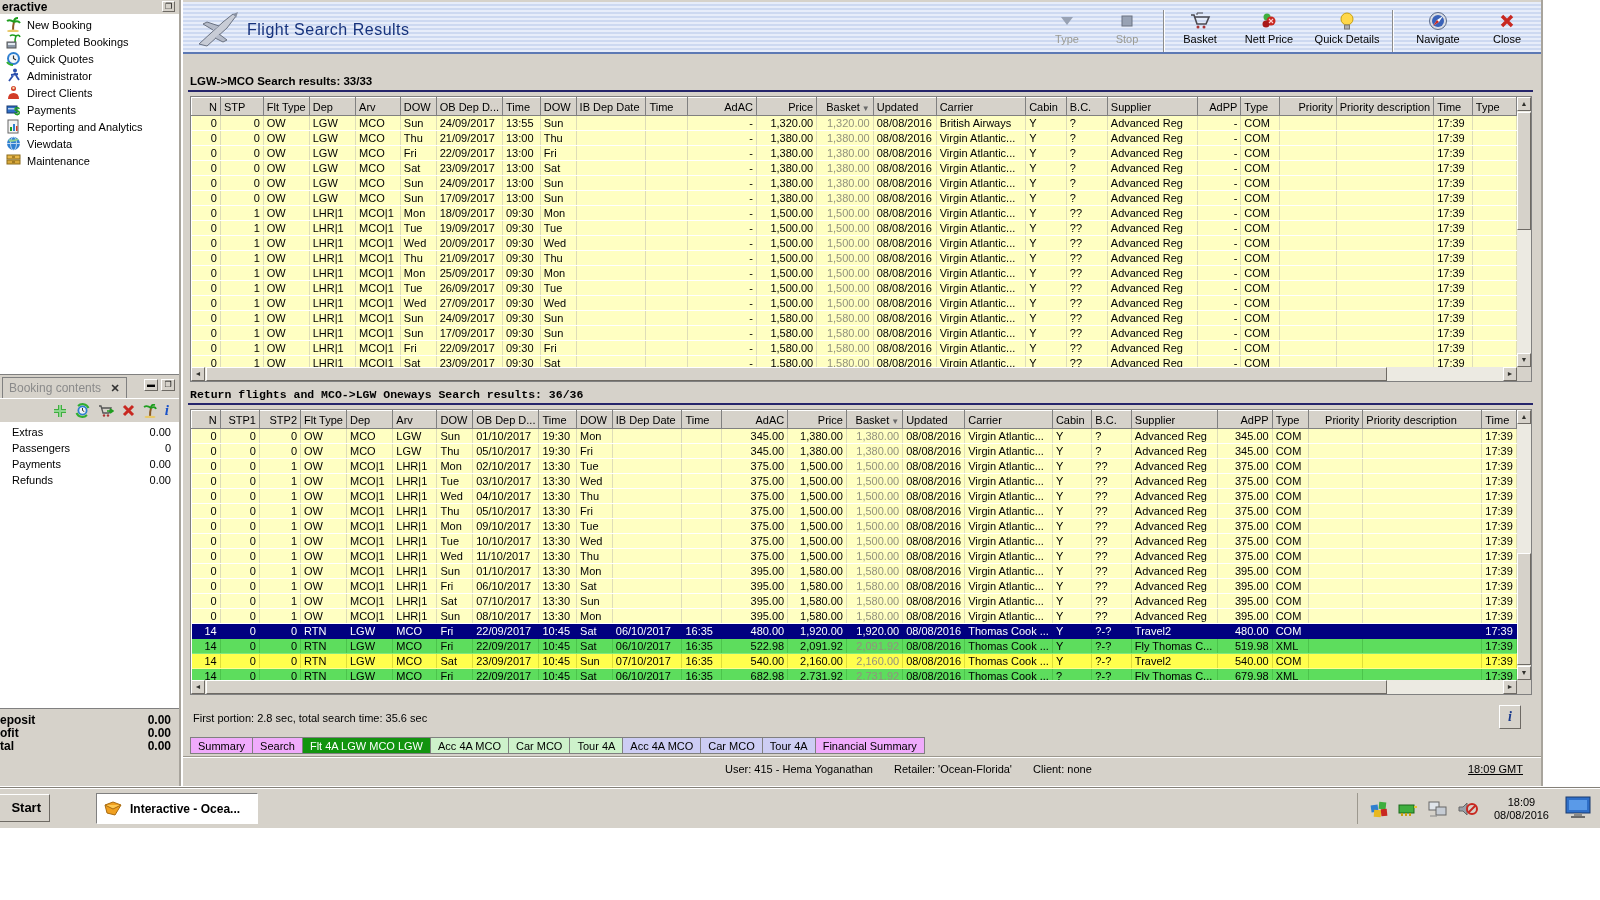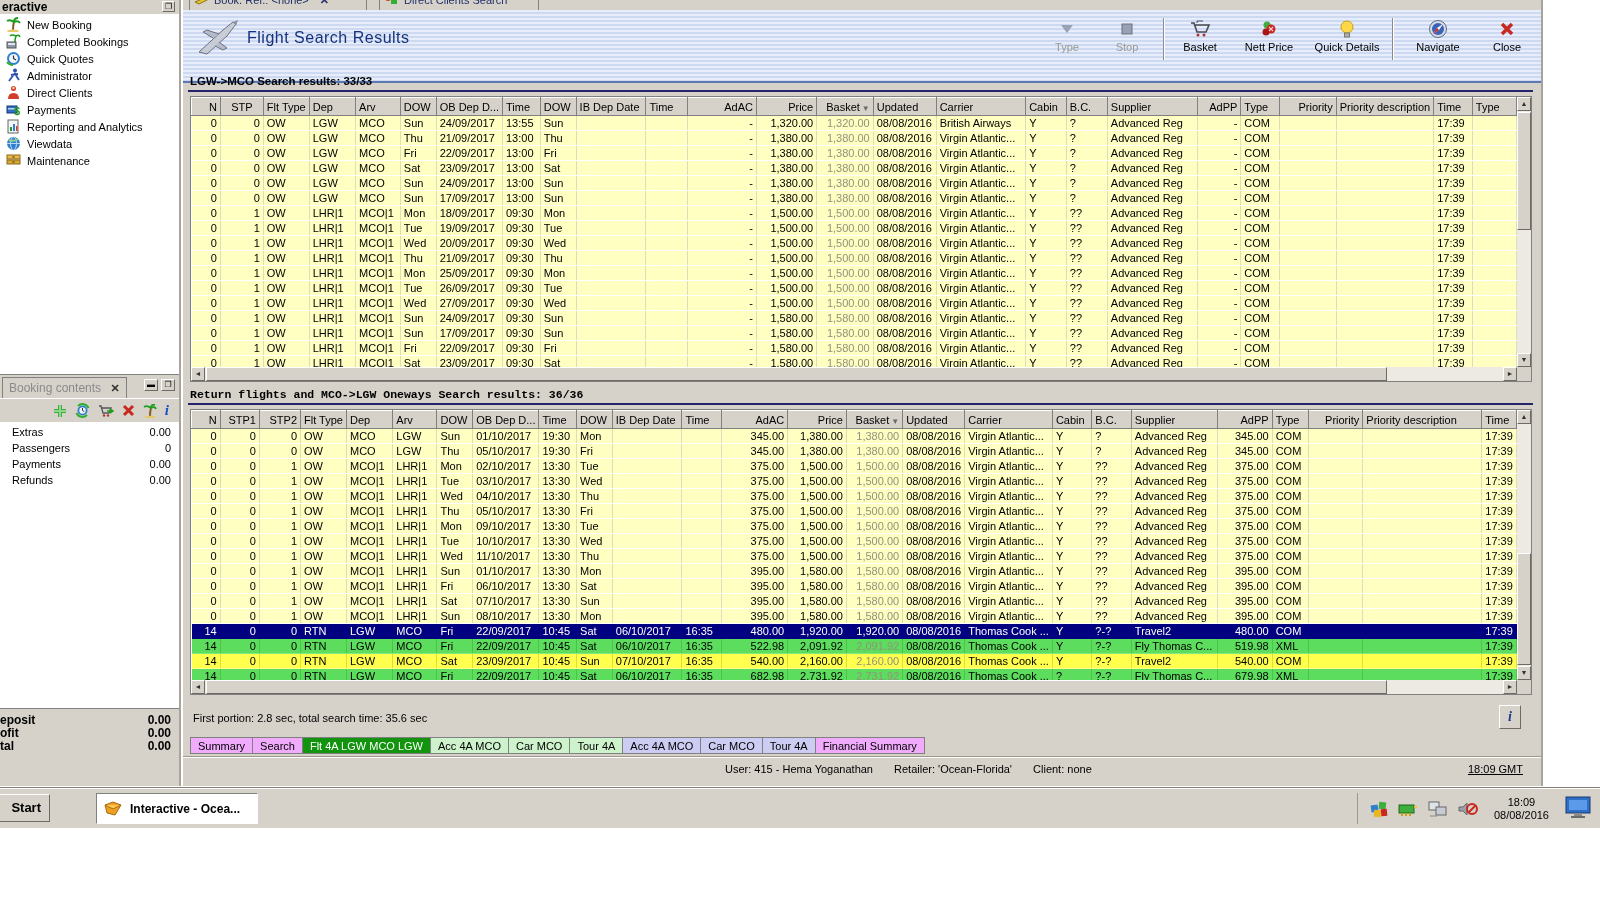--- a/index.html
+++ b/index.html
@@ -26,21 +26,21 @@
   #bc-list { position:absolute; left:0; top:422px; width:179px; height:286px; background:#fff; padding-top:4px; }
   .bc-row { display:flex; justify-content:space-between; height:16px; padding:0 8px 0 12px; }
   #bc-summary { position:absolute; left:0; top:708px; width:179px; background:#d6d2ca; border-top:1px solid #808080; padding:4px 0 0 0; }
   .sum-row { display:flex; justify-content:space-between; font-weight:bold; font-size:12px; height:13px; padding-right:8px; }
 
   
   #main { position:absolute; left:183px; top:0; width:1360px; height:786px; background:#d6d2ca; border-right:2px solid #a8a49c; }
   #doc-tabs { position:absolute; left:0; top:0; width:100%; height:10px; overflow:hidden; background:#d6d2ca; }
   .doc-tab { position:absolute; top:-11px; height:22px; padding:4px 8px 0 24px; border:1px solid #808080; background:#d6d2ca; font-size:11px; color:#20306a; }
   .doc-tab .ticon { position:absolute; left:4px; top:4px; }
-  #fs-header { position:absolute; left:0; top:10px; width:100%; height:73px;
+  #fs-header { position:absolute; left:0; top:2px; width:100%; height:52px;
      background:repeating-linear-gradient(to bottom,#e7edfa 0 2px,#cdd9f1 2px 4px);
      border-bottom:2px solid #5d79b4; }
   #fs-title { position:absolute; left:64px; top:19px; font-size:16px; color:#16327c; letter-spacing:.5px; }
   #plane { position:absolute; left:10px; top:8px; }
   #fs-toolbar { position:absolute; right:6px; top:6px; height:48px; display:flex; align-items:flex-start; gap:4px; }
   .tb-btn { width:56px; text-align:center; padding-top:2px; cursor:default; }
   .tb-btn .ic { height:22px; display:flex; align-items:center; justify-content:center; }
   .tb-btn .lb { font-size:11px; margin-top:1px; }
   .tb-btn.dis .lb { color:#9a9a92; }
   .tb-sep { width:1px; height:42px; background:#8c8c8c; margin:2px 4px 0 4px; box-shadow:1px 0 0 #fff; }
@@ -252,36 +252,20 @@
       </div>
     <div class="sum-row">
         <span>tal</span>
         <span>0.00</span>
       </div>
   </div>
 </div>
 
 <div id="main">
 
-  <div id="doc-tabs">
-    <div class="doc-tab" style="left:6px;width:178px;">
-      <svg class="ticon" width="16" height="12">
-          <path d="M1 8 L13 3 L15 5 L5 10 Z" fill="#e8c435" stroke="#8a7410"></path>
-        </svg>
-      <span>Book. Ref.: &lt;none&gt;</span>
-      <span style="margin-left:8px;font-weight:bold;">✕</span>
-    </div>
-    <div class="doc-tab" style="left:196px;width:160px;">
-      <svg class="ticon" width="14" height="12">
-          <circle cx="4" cy="4" r="3" fill="#d23c28"></circle>
-          <rect x="7" y="5" width="6" height="5" fill="#2fae2f"></rect>
-        </svg>
-      <span>Direct Clients Search</span>
-    </div>
-  </div>
 
   <div id="fs-header">
     <svg id="plane" width="48" height="40">
       <path d="M6 34 L30 12 L40 4 L43 6 L34 18 L14 36 Z" fill="#c8ccd6" stroke="#6a7282" stroke-width="1"></path>
       <path d="M20 20 L10 14 L14 12 L26 16" fill="#b4bac8" stroke="#6a7282"></path>
       <path d="M26 24 L34 30 L30 32 L22 28" fill="#b4bac8" stroke="#6a7282"></path>
       <path d="M40 4 L45 2 L43 8" fill="#8a92a2"></path>
     </svg>
     <div id="fs-title">Flight Search Results</div>
 
@@ -386,21 +370,21 @@
             <col style="width: 44px;">
             <col style="width: 39px;">
             <col style="width: 58px;">
             <col style="width: 95px;">
             <col style="width: 39px;">
             <col style="width: 45px;">
           </colgroup>
           <thead>
             <tr>
               <th style="text-align: right;">N</th>
-              <th style="text-align: center;">STP</th>
+              <th style="text-align: left;">STP</th>
               <th>Flt Type</th>
               <th>Dep</th>
               <th>Arv</th>
               <th>DOW</th>
               <th>OB Dep D...</th>
               <th>Time</th>
               <th>DOW</th>
               <th>IB Dep Date</th>
               <th>Time</th>
               <th style="text-align: right;">AdAC</th>

